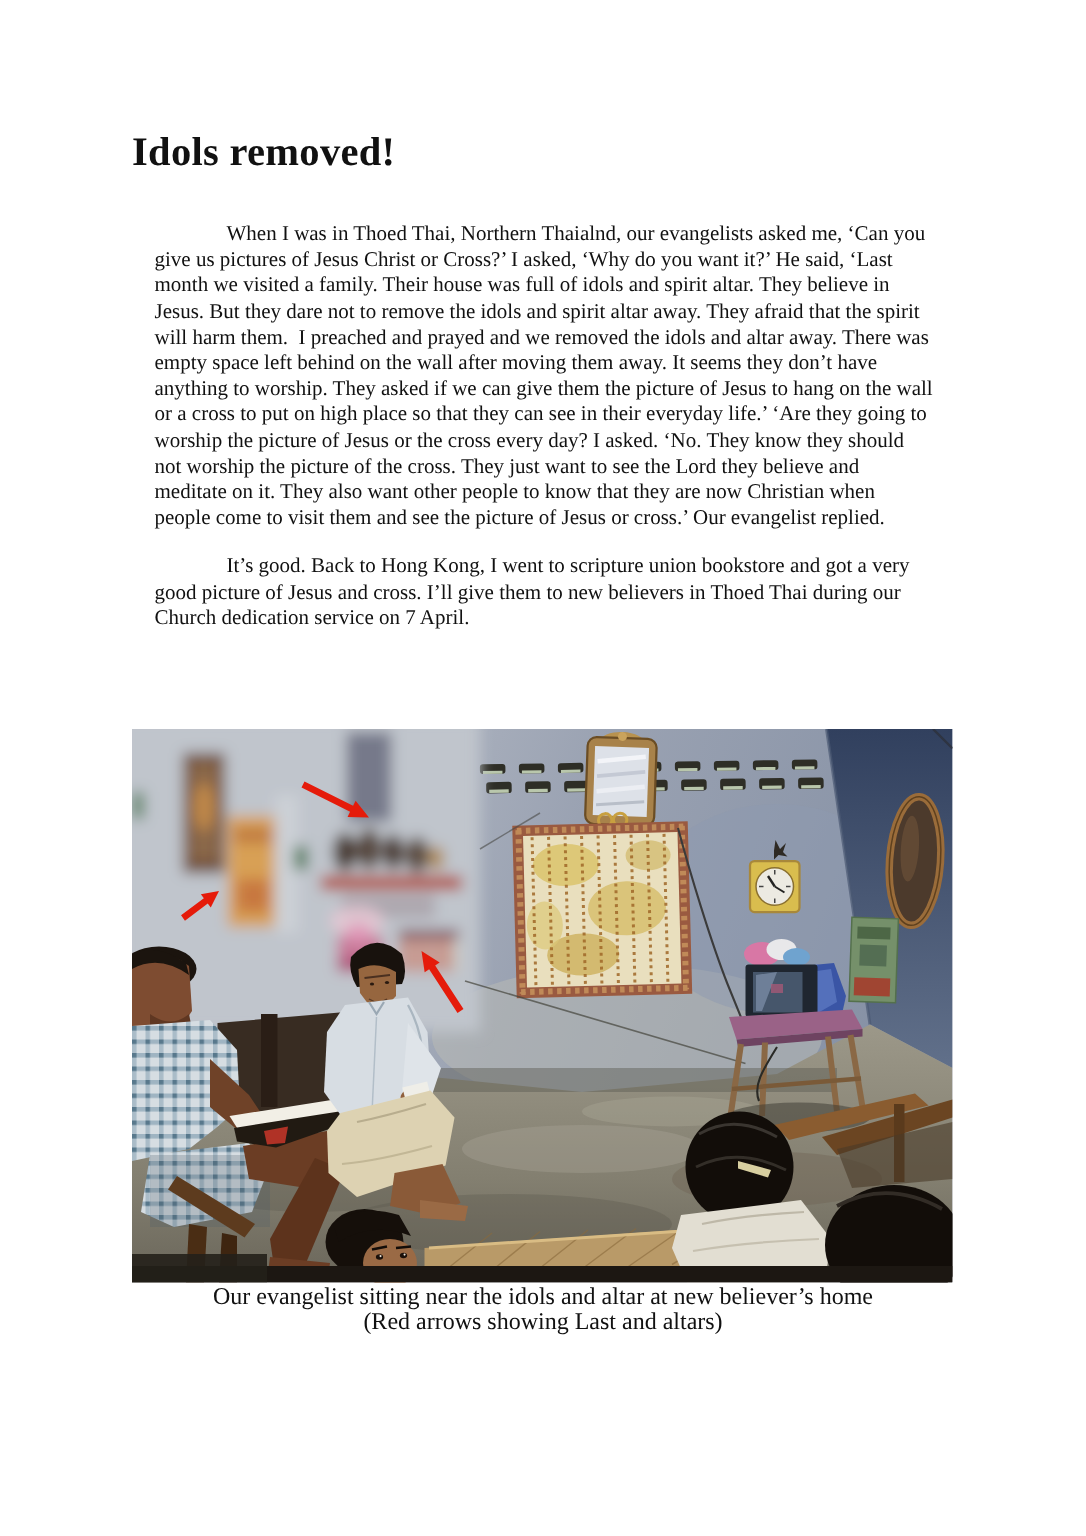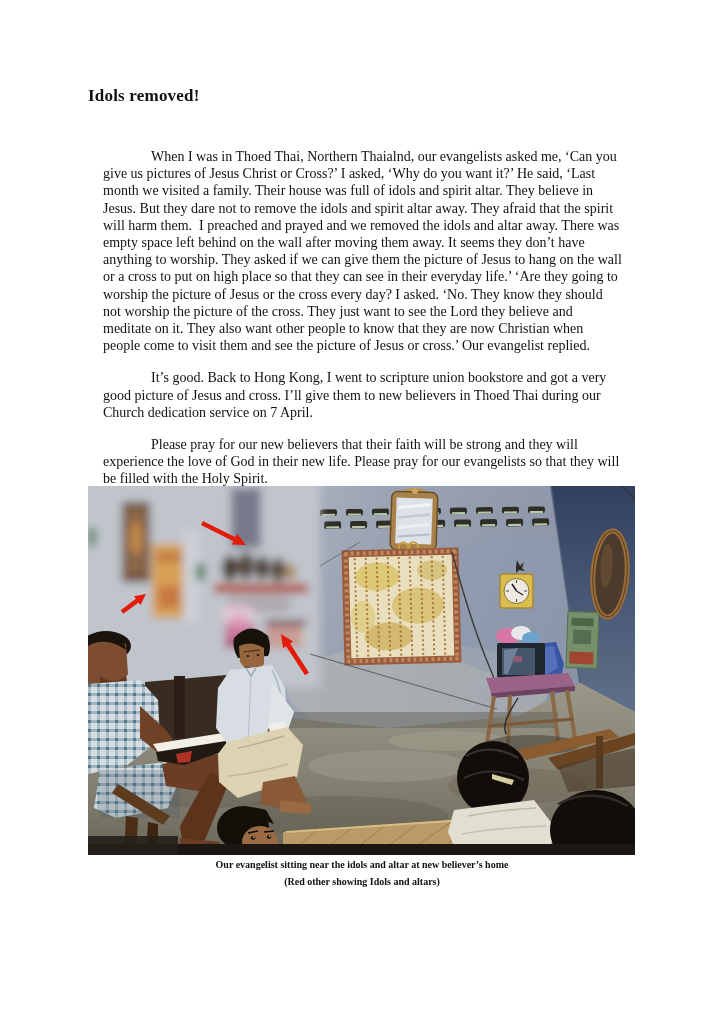--- a/index.html
+++ b/index.html
@@ -1,38 +1,37 @@
 <!DOCTYPE html>
 <html><head>
 <meta charset="utf-8">
 <style>
   html,body{margin:0;padding:0;background:#ffffff;}
   .page{position:relative;width:724px;height:1024px;background:#ffffff;overflow:hidden;
         font-family:"Liberation Serif",serif;color:#111;}
-  .title{position:absolute;left:88px;top:86px;margin:0;font-size:17px;font-weight:700;
+  .title{position:absolute;left:88px;top:86px;margin:0;font-size:27px;font-weight:700;
          letter-spacing:0.2px;}
   .body-text{position:absolute;left:88px;top:133px;width:551px;font-size:14px;
              line-height:17.2px;}
   .body-text p{margin:15px;text-indent:48px;white-space:pre-wrap;}
   .figure{position:absolute;left:88px;top:486px;width:547px;height:369px;}
   .figure svg{display:block;}
   .caption{position:absolute;left:0;top:856px;width:724px;text-align:center;
-           font-size:10px;font-weight:700;line-height:17px;}
+           font-size:16px;font-weight:400;line-height:17px;}
 </style>
 </head>
 <body>
 
 <div class="page">
 
   <h1 class="title">Idols removed!</h1>
 
   <div class="body-text">
     <p>When I was in Thoed Thai, Northern Thaialnd, our evangelists asked me, ‘Can you give us pictures of Jesus Christ or Cross?’ I asked, ‘Why do you want it?’ He said, ‘Last month we visited a family. Their house was full of idols and spirit altar. They believe in Jesus. But they dare not to remove the idols and spirit altar away. They afraid that the spirit will harm them.  I preached and prayed and we removed the idols and altar away. There was empty space left behind on the wall after moving them away. It seems they don’t have anything to worship. They asked if we can give them the picture of Jesus to hang on the wall or a cross to put on high place so that they can see in their everyday life.’ ‘Are they going to worship the picture of Jesus or the cross every day? I asked. ‘No. They know they should not worship the picture of the cross. They just want to see the Lord they believe and meditate on it. They also want other people to know that they are now Christian when people come to visit them and see the picture of Jesus or cross.’ Our evangelist replied.</p>
     <p>It’s good. Back to Hong Kong, I went to scripture union bookstore and got a very good picture of Jesus and cross. I’ll give them to new believers in Thoed Thai during our Church dedication service on 7 April.</p>
-    <p>Please pray for our new believers that their faith will be strong and they will experience the love of God in their new life. Please pray for our evangelists so that they will be filled with the Holy Spirit.</p>
   </div>
 
   <div class="figure">
   <svg width="547" height="369" viewBox="0 0 547 369" xmlns="http://www.w3.org/2000/svg">
     <defs>
       <filter id="blurL" x="-10%" y="-10%" width="120%" height="120%">
             <feGaussianBlur stdDeviation="4.5"></feGaussianBlur>
           </filter>
       <linearGradient id="wallGrad" x1="0" y1="0" x2="1" y2="0.25">
         <stop offset="0" stop-color="#c6cad1"></stop>
@@ -347,16 +346,16 @@
     <g fill="#e51b0a">
       <polygon points="115.0,35.0 147.4,51.2 149.1,47.8 158,59 143.7,58.6 145.4,55.2 113.0,39.0"></polygon>
       <polygon points="32.7,124.2 47.9,112.8 45.9,110.2 58,108 52.5,119.0 50.5,116.4 35.3,127.8"></polygon>
       <polygon points="217.0,189.3 198.1,160.2 195.1,162.2 193,148 205.1,155.6 202.1,157.6 221.0,186.7"></polygon>
     </g>
   </svg>
   </div>
 
   <div class="caption">
     <div>Our evangelist sitting near the idols and altar at new believer’s home</div>
-    <div>(Red other showing Idols and altars)</div>
+    <div>(Red arrows showing Last and altars)</div>
   </div>
 
 </div>
 
 </body></html>

